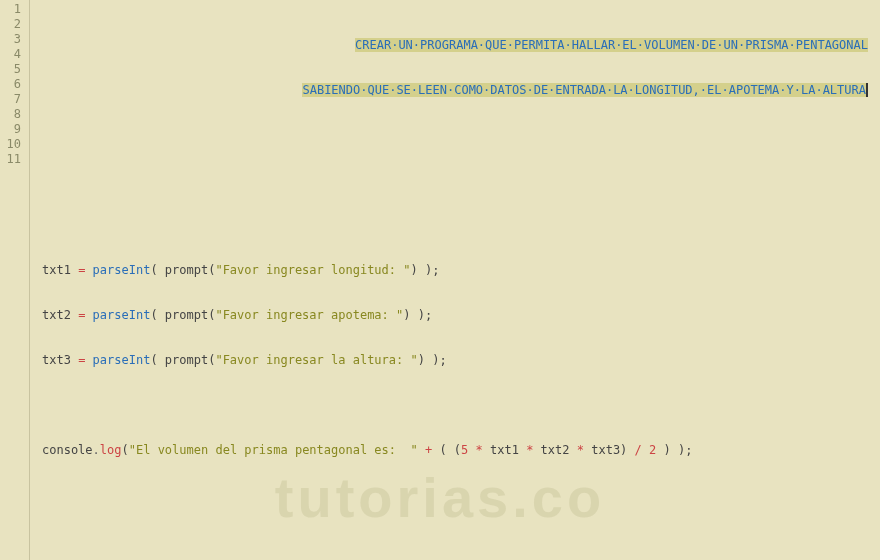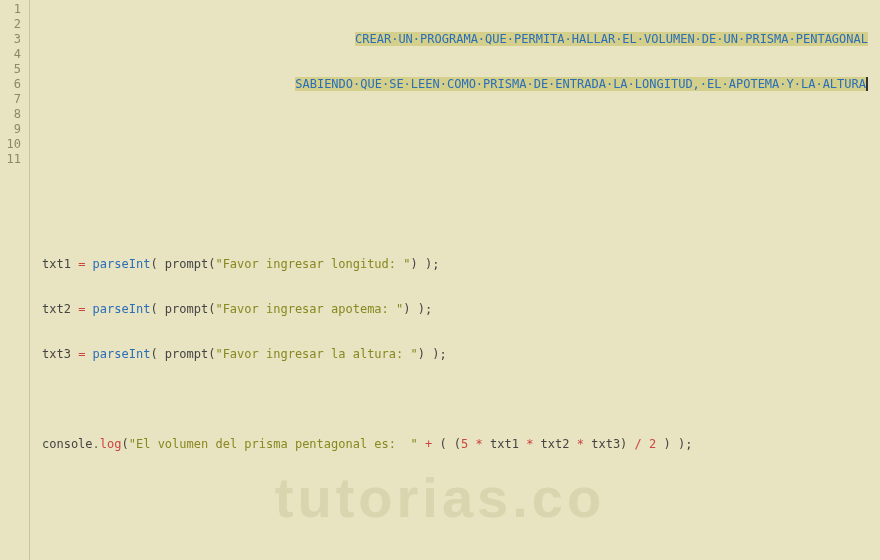--- a/index.html
+++ b/index.html
@@ -29,21 +29,21 @@
       user-select: none;
       line-height: 15px;
       min-width: 30px;
     }
     .gutter .line-num {
       display: block;
       height: 15px;
     }
     .code {
       flex: 1;
-      padding: 2px 0 2px 12px;
+      padding: 8px 0 2px 12px;
       line-height: 15px;
       white-space: pre;
       overflow: hidden;
     }
     .line {
       display: block;
       height: 15px;
     }
     .kw { color: #2a6eb8; }
     .num { color: #c44; }
@@ -89,21 +89,21 @@
     <span class="line-num">5</span>
     <span class="line-num">6</span>
     <span class="line-num">7</span>
     <span class="line-num">8</span>
     <span class="line-num">9</span>
     <span class="line-num">10</span>
     <span class="line-num">11</span>
   </div>
   <div class="code">
     <span class="line comment-block"><span class="highlight">CREAR·UN·PROGRAMA·QUE·PERMITA·HALLAR·EL·VOLUMEN·DE·UN·PRISMA·PENTAGONAL</span></span>
-    <span class="line comment-block"><span class="highlight cursor-line">SABIENDO·QUE·SE·LEEN·COMO·PRISMA·DE·ENTRADA·LA·LONGITUD,·EL·APOTEMA·Y·LA·ALTURA</span></span>
+    <span class="line comment-block"><span class="highlight cursor-line">SABIENDO·QUE·SE·LEEN·COMO·DATOS·DE·ENTRADA·LA·LONGITUD,·EL·APOTEMA·Y·LA·ALTURA</span></span>
     <span class="line"> </span>
     <span class="line"> </span>
     <span class="line"> </span>
     <span class="line"><span class="norm">txt1 </span><span class="op">= </span><span class="kw">parseInt</span><span class="norm">( </span><span class="norm">prompt</span><span class="norm">(</span><span class="str">"Favor ingresar longitud: "</span><span class="norm">) );</span></span>
     <span class="line"><span class="norm">txt2 </span><span class="op">= </span><span class="kw">parseInt</span><span class="norm">( </span><span class="norm">prompt</span><span class="norm">(</span><span class="str">"Favor ingresar apotema: "</span><span class="norm">) );</span></span>
     <span class="line"><span class="norm">txt3 </span><span class="op">= </span><span class="kw">parseInt</span><span class="norm">( </span><span class="norm">prompt</span><span class="norm">(</span><span class="str">"Favor ingresar la altura: "</span><span class="norm">) );</span></span>
     <span class="line"> </span>
     <span class="line"><span class="norm">console</span><span class="dot">.</span><span class="method">log</span><span class="norm">(</span><span class="str">"El volumen del prisma pentagonal es:  "</span><span class="op"> + </span><span class="norm">( (</span><span class="num">5</span><span class="op"> * </span><span class="norm">txt1</span><span class="op"> * </span><span class="norm">txt2</span><span class="op"> * </span><span class="norm">txt3</span><span class="norm">) </span><span class="op">/ </span><span class="num">2</span><span class="norm"> ) );</span></span>
   </div>
 </div>

